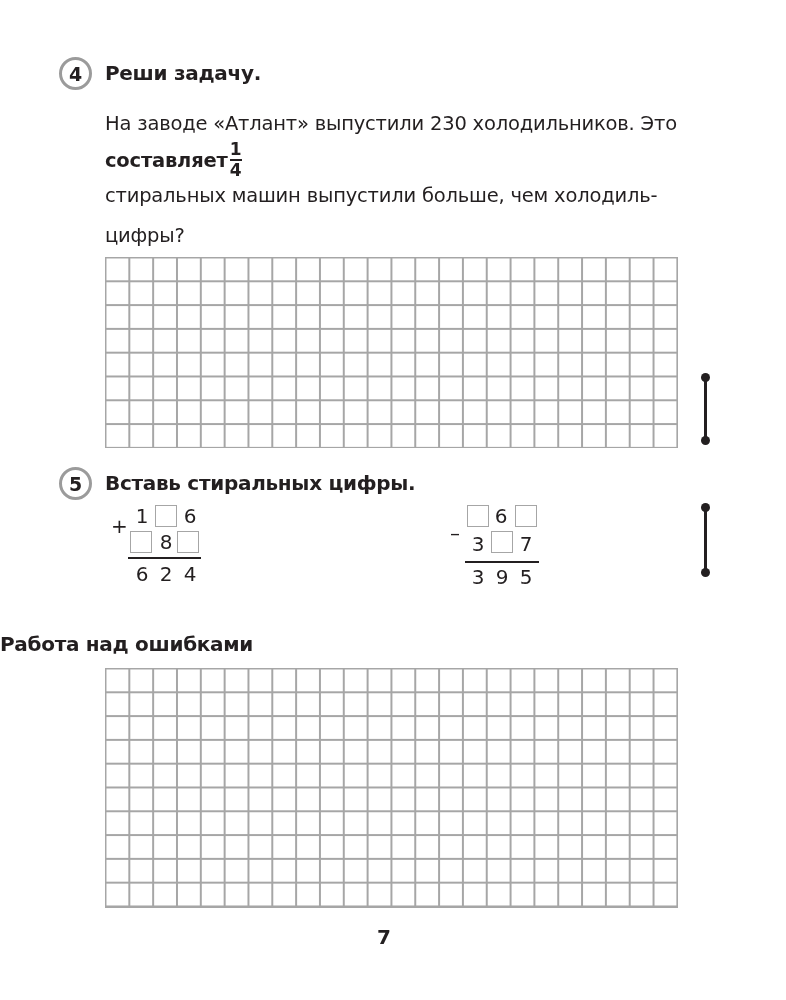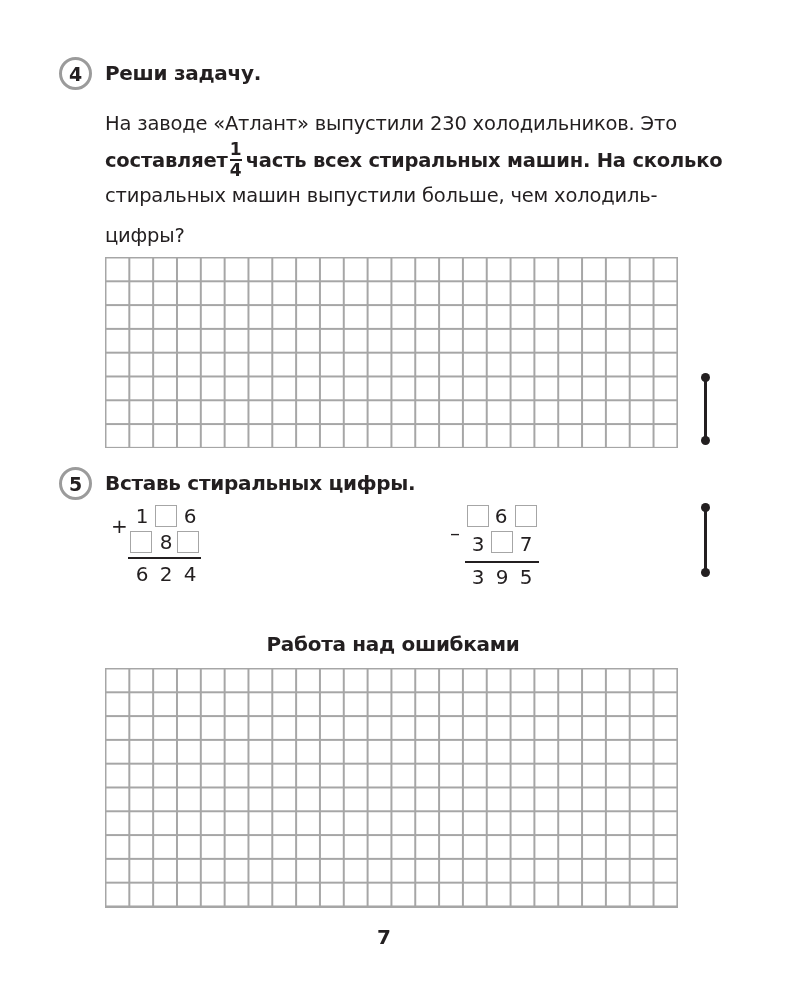--- a/index.html
+++ b/index.html
@@ -26,38 +26,38 @@
     .marker { position: absolute; width: 3px; background: #231f20; }
     .marker::before, .marker::after {
       content: ""; position: absolute; left: -3px; width: 9px; height: 9px; border-radius: 50%; background: #231f20;
     }
     .marker::before { top: -4px; }
     .marker::after { bottom: -4px; }
     .digit { position: absolute; width: 22px; height: 22px; text-align: center; font-size: 20px; line-height: 22px; }
     .box { position: absolute; width: 20px; height: 20px; border: 1.5px solid #a6a6a6; background: #fff; }
     .op { position: absolute; font-size: 20px; line-height: 20px; }
     .rule { position: absolute; height: 2px; background: #231f20; }
-    .section-title { position: absolute; left: 0; width: 786px; text-align: center; font-weight: bold; font-size: 20px; top: 632px; letter-spacing: -0.3px; }
+    .section-title { position: absolute; left: 0; width: 786px; text-align: left; font-weight: bold; font-size: 20px; top: 632px; letter-spacing: -0.3px; }
     .page-num { position: absolute; left: 0; width: 768px; text-align: center; top: 925px; font-weight: bold; font-size: 20px; }
   </style>
 </head>
 <body>
 
 <div class="num-circle" style="left:59px; top:57px;">
   <span>4</span>
 </div>
 <div class="task-title" style="left:105px; top:61px;">Реши задачу.</div>
 
 <div class="text-line" style="top:112px;">На заводе «Атлант» выпустили 230 холодильников. Это</div>
 <div class="text-line" style="top:143px;font-weight:bold;">
   <span>составляет</span><span class="frac">
       <span>1</span>
       <span class="bar"></span>
       <span>4</span>
-    </span><span>часть всех стиральных машин. На сколько</span>
+    </span>
 </div>
 <div class="text-line" style="top:184px;">стиральных машин выпустили больше, чем холодиль-</div>
 <div class="text-line" style="top:224px;">цифры?</div>
 
 <div class="grid" style="left:105px; top:257px; width:573px; height:191px;"></div>
 <div class="marker" style="left:704px; top:377px; height:64px;"></div>
 
 <div class="num-circle" style="left:59px; top:467px;">
   <span>5</span>
 </div>

